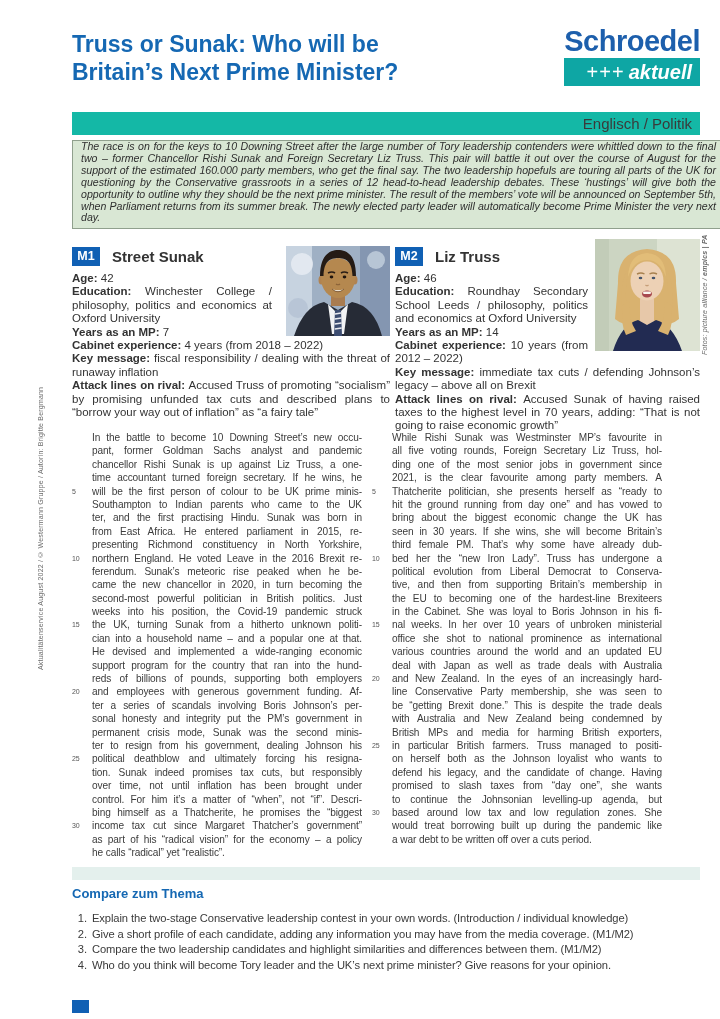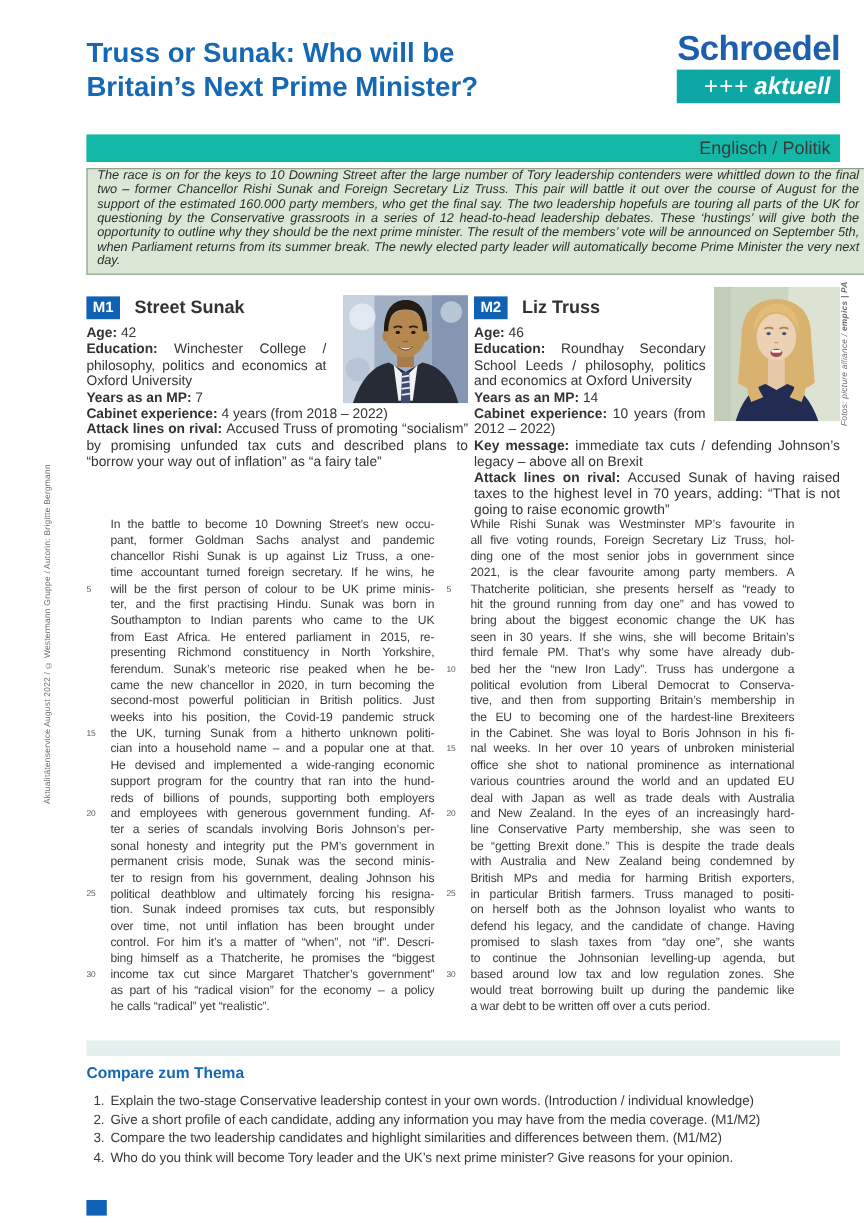--- a/index.html
+++ b/index.html
@@ -122,20 +122,21 @@
         <ellipse cx="58.5" cy="31" rx="1.8" ry="1.4" fill="#20150f"></ellipse>
         <path d="M50 38 Q52 39.5 54 38" stroke="#8a6238" stroke-width="1.2" fill="none"></path>
         <path d="M46 43 Q52 48 58 43 Q52 45.5 46 43 Z" fill="#fdfcf8"></path>
         <path d="M46 43 Q52 48.5 58 43" stroke="#6e4a28" stroke-width="0.8" fill="none"></path>
       </svg>
       <div class="pfields">
           <div class="pfield"><b>Age: </b><span>42</span></div>
           <div class="pfield"><b>Education: </b><span>Winchester College / philosophy, politics and economics at Oxford University</span></div>
           <div class="pfield"><b>Years as an MP: </b><span>7</span></div>
           <div class="pfield"><b>Cabinet experience: </b><span>4 years (from 2018 – 2022)</span></div>
+          <div class="pfield"><b>Key message: </b><span>fiscal responsibility / dealing with the threat of runaway inflation</span></div>
           <div class="pfield"><b>Attack lines on rival: </b><span>Accused Truss of promoting “socialism” by promising unfunded tax cuts and described plans to “borrow your way out of inflation” as “a fairy tale”</span></div>
         </div>
     </section>
 
     <section class="pcol pcol1">
       <div class="phead">
         <span class="badge">M2</span>
         <span class="pname">Liz Truss</span>
       </div>
       <svg class="pphoto" width="105" height="112" viewBox="0 0 105 112">
@@ -188,33 +189,37 @@
         <div class="bl">
           <span class="ln"></span>
           <span class="lt">time accountant turned foreign secretary. If he wins, he</span>
         </div>
         <div class="bl">
           <span class="ln">5</span>
           <span class="lt">will be the first person of colour to be UK prime minis-</span>
         </div>
         <div class="bl">
           <span class="ln"></span>
+          <span class="lt">Southampton to Indian parents who came to the UK</span>
+        </div>
+        <div class="bl">
+          <span class="ln"></span>
           <span class="lt">ter, and the first practising Hindu. Sunak was born in</span>
         </div>
         <div class="bl">
           <span class="ln"></span>
-          <span class="lt">Southampton to Indian parents who came to the UK</span>
-        </div>
-        <div class="bl">
-          <span class="ln"></span>
           <span class="lt">from East Africa. He entered parliament in 2015, re-</span>
         </div>
         <div class="bl">
           <span class="ln"></span>
           <span class="lt">presenting Richmond constituency in North Yorkshire,</span>
+        </div>
+        <div class="bl">
+          <span class="ln">10</span>
+          <span class="lt">northern England. He voted Leave in the 2016 Brexit re-</span>
         </div>
         <div class="bl">
           <span class="ln"></span>
           <span class="lt">ferendum. Sunak’s meteoric rise peaked when he be-</span>
         </div>
         <div class="bl">
           <span class="ln"></span>
           <span class="lt">came the new chancellor in 2020, in turn becoming the</span>
         </div>
         <div class="bl">

